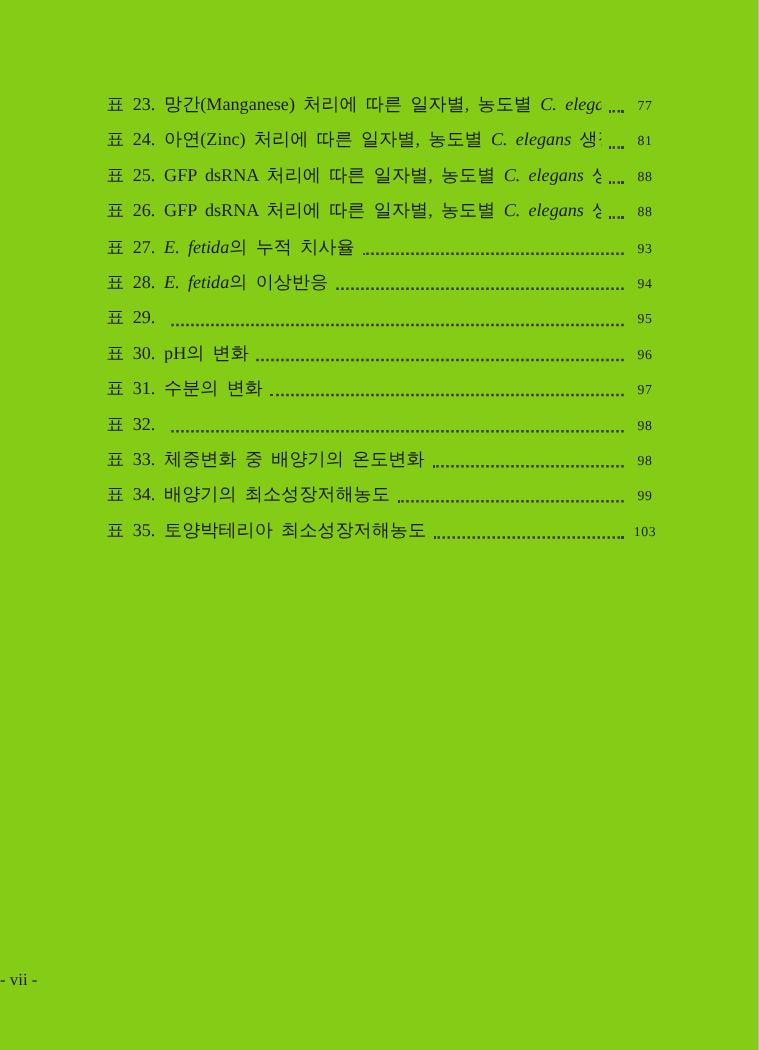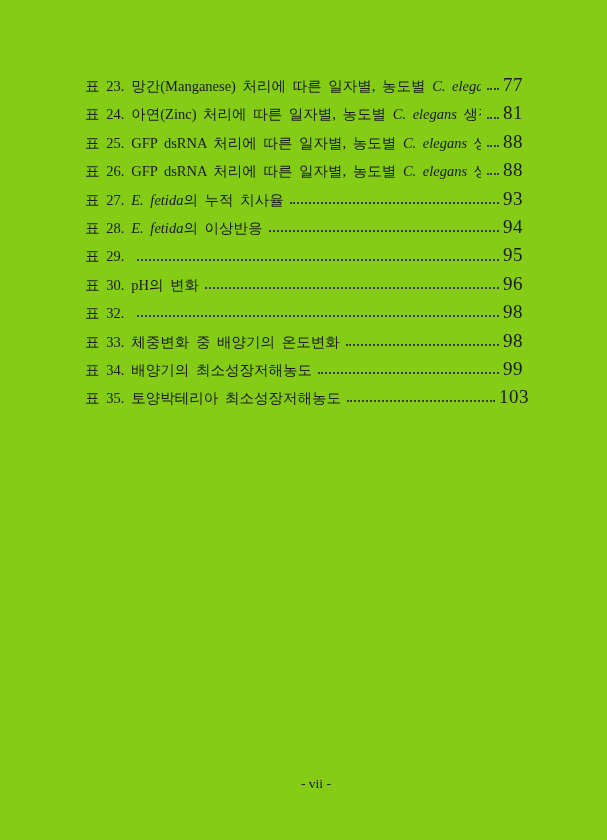--- a/index.html
+++ b/index.html
@@ -51,33 +51,32 @@
     min-width: 12px;
     height: 0;
     border-bottom: 2px dotted #3a3a3a;
     align-self: center;
     margin: 0 4px 0 6px;
     transform: translateY(1px);
   }
   .pagenum {
     flex: 0 0 auto;
     min-width: 26px;
-    text-align: left;
-    font-size: 19px;
+    text-align: center;
+    font-size: 11px;
     letter-spacing: 0.5px;
   }
   .footer {
     position: absolute;
     top: 776px;
     left: 0;
     right: 0;
-    text-align: center;
+    text-align: left;
     font-size: 13.5px;
     color: #1a1a1a;
-    padding-left: 25px;
   }
 </style>
 </head>
 <body>
 
 <div class="page">
   <ol class="toc">
       <li class="toc-row">
         <span class="toc-label">표 23.</span>
         <span class="toc-title"><span>망간(Manganese) 처리에 따른 일자별, 농도별 </span><span class="it">C. elegans</span></span>
@@ -119,20 +118,26 @@
         <span class="leader"></span>
         <span class="pagenum">95</span>
       </li>
       <li class="toc-row">
         <span class="toc-label">표 30.</span>
         <span class="toc-title"><span>pH의 변화</span></span>
         <span class="leader"></span>
         <span class="pagenum">96</span>
       </li>
       <li class="toc-row">
+        <span class="toc-label">표 31.</span>
+        <span class="toc-title"><span>수분의 변화</span></span>
+        <span class="leader"></span>
+        <span class="pagenum">97</span>
+      </li>
+      <li class="toc-row">
         <span class="toc-label">표 32.</span>
         <span class="leader"></span>
         <span class="pagenum">98</span>
       </li>
       <li class="toc-row">
         <span class="toc-label">표 33.</span>
         <span class="toc-title"><span>체중변화 중 배양기의 온도변화</span></span>
         <span class="leader"></span>
         <span class="pagenum">98</span>
       </li>

